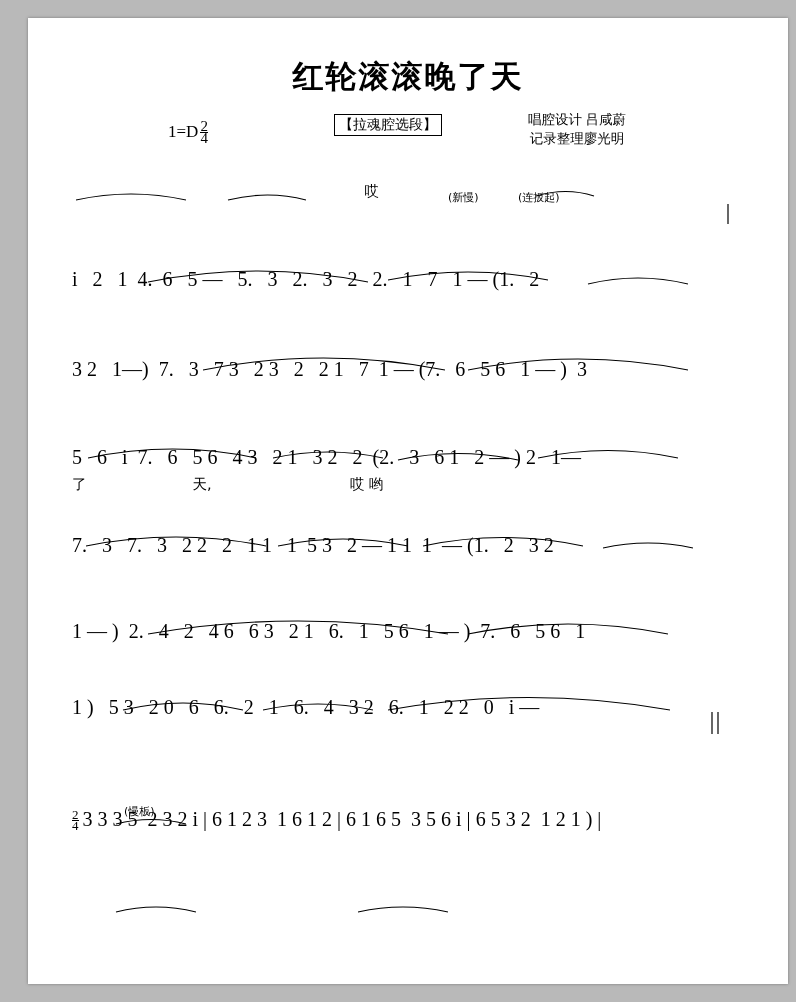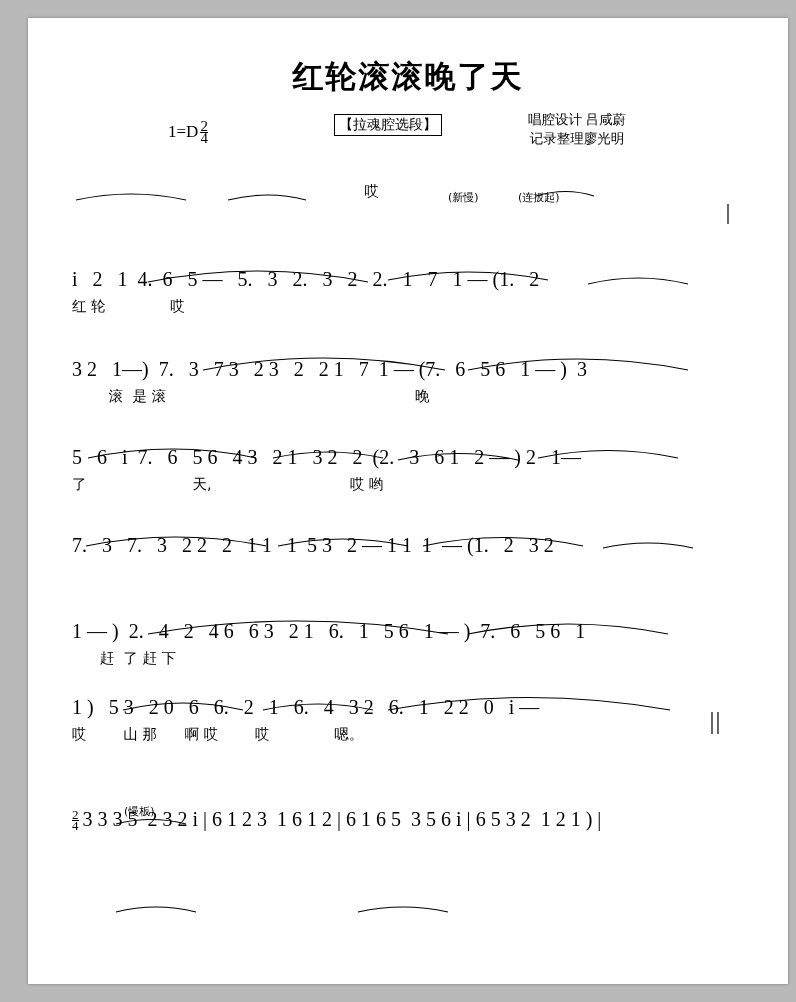--- a/index.html
+++ b/index.html
@@ -100,45 +100,41 @@
   </div>
 
   <div class="system" style="top:158px;padding-left:16px;">
     <span class="marker" style="left:420px; top:14px;">(新慢)</span>
     <span class="marker" style="left:490px; top:14px;">(连扳起)</span>
     <div class="lyrics">                                                            哎</div>
   </div>
 
   <div class="system" style="top:250px;">
     <div class="notes">i   2   1  4.  6   5 —   5.   3   2.   3   2   2.   1   7   1 — (1.   2</div>
-    <div class="lyrics">红 轮              哎</div>
   </div>
 
   <div class="system" style="top:340px;">
     <div class="notes">3 2   1—)  7.   3   7 3   2 3   2   2 1   7  1 — (7.   6   5 6   1 — )  3</div>
-    <div class="lyrics">        滚  是 滚                                                      晚</div>
   </div>
 
   <div class="system" style="top:428px;">
     <div class="notes">5   6   i  7.   6   5 6   4 3   2 1   3 2   2  (2.   3   6 1   2 — ) 2   1—</div>
     <div class="lyrics">了                       天,                              哎 哟</div>
   </div>
 
   <div class="system" style="top:516px;">
     <div class="notes">7.   3   7.   3   2 2   2   1 1   1  5 3   2 — 1 1  1  — (1.   2   3 2</div>
   </div>
 
   <div class="system" style="top:602px;">
     <div class="notes">1 — )  2.   4   2   4 6   6 3   2 1   6.   1   5 6   1 — )  7.   6   5 6   1</div>
-    <div class="lyrics">      赶  了 赶 下</div>
   </div>
 
   <div class="system" style="top:678px;">
     <div class="notes">1 )   5 3   2 0   6   6.   2   1   6.   4   3 2   6.   1   2 2   0   i —</div>
-    <div class="lyrics">哎        山 那      啊 哎        哎              嗯。</div>
   </div>
 
   <div class="system" style="top:770px;">
     <span class="marker" style="left:96px; top:16px;">(慢板)</span>
     <div class="notes" style="top:20px;"><span class="meter"><span class="num">2</span><span class="den">4</span></span><span>3 3 3 5  2 3 2 i | 6 1 2 3  1 6 1 2 | 6 1 6 5  3 5 6 i | 6 5 3 2  1 2 1 ) |</span></div>
   </div>
 
   <div class="system" style="top:868px;">
   </div>
 

